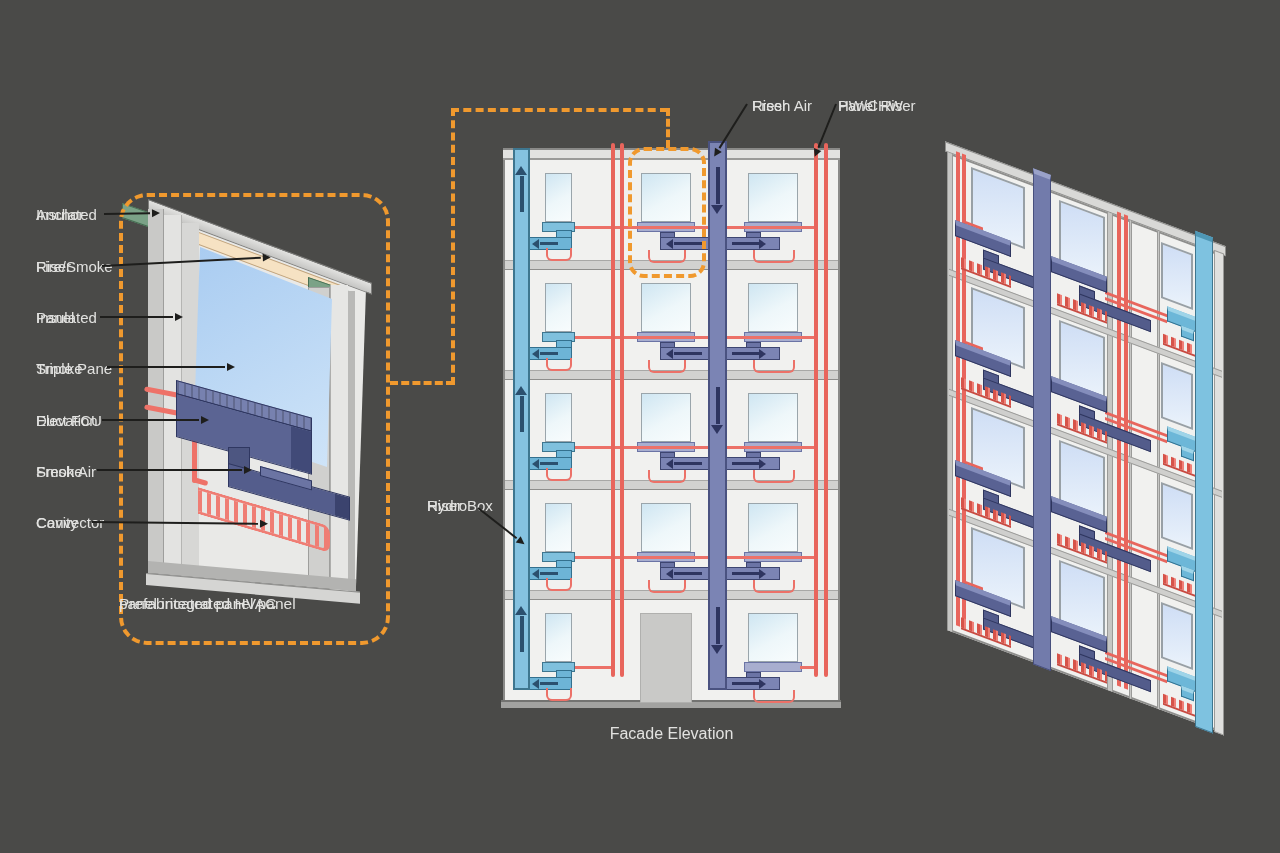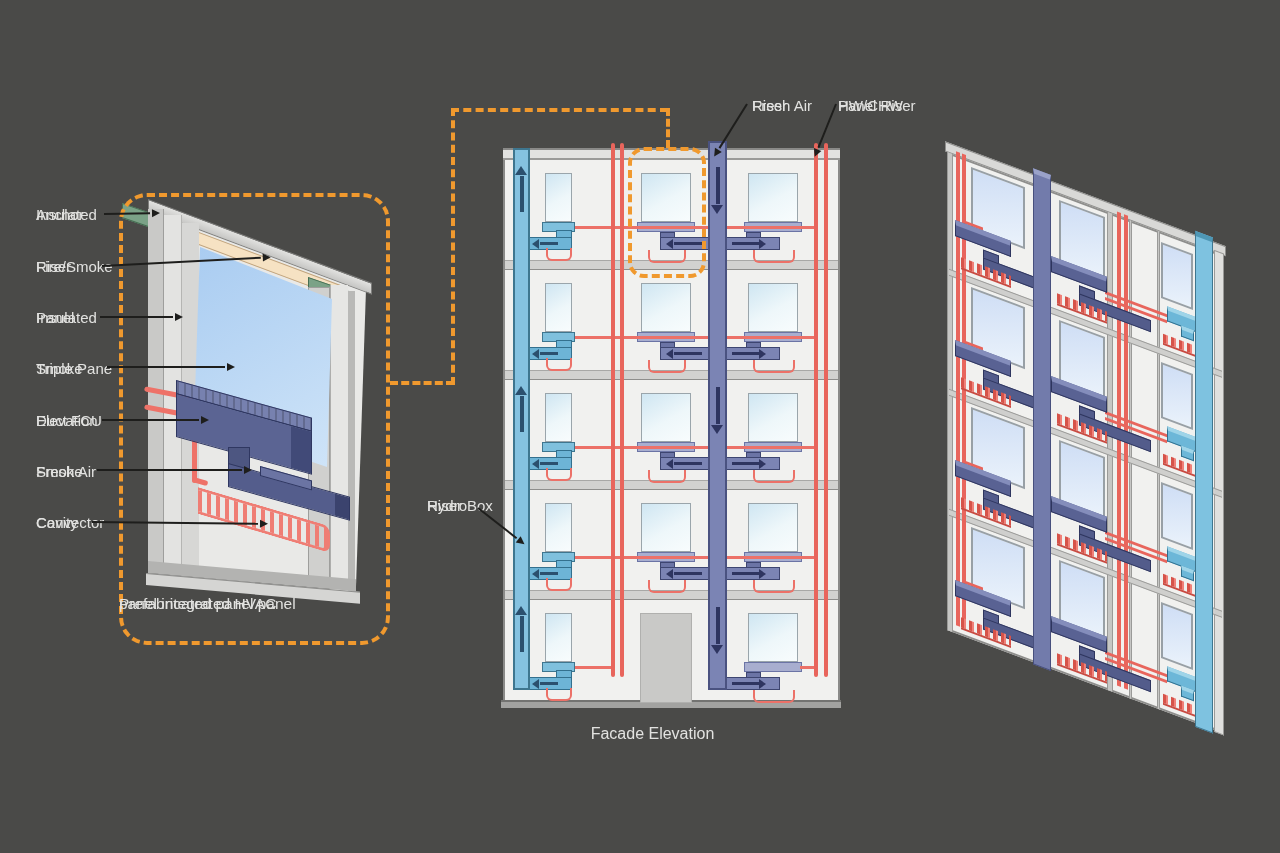--- a/index.html
+++ b/index.html
@@ -366,21 +366,21 @@
     </div>
   <div class="txt" style="left:427px;top:497px;">
     <div>HydroBox</div>
     <div>Riser</div>
     </div>
 
   <div class="leader" style="left:747px;top:103px;width:52px;transform:rotate(122deg);"></div>
   <div class="leader" style="left:836px;top:103px;width:47px;transform:rotate(112deg);"></div>
   <div class="leader" style="left:478px;top:507px;width:49px;transform:rotate(38deg);"></div>
 
-  <div class="cap" style="left:484px;top:724px;width:337px;font-size:16px;text-align:center;">Facade Elevation</div>
+  <div class="cap" style="left:503px;top:724px;width:337px;font-size:16px;text-align:center;">Facade Elevation</div>
 
   <div id="iso">
     <div class="bgface"></div>
     <div class="cap-rail"></div>
     <div class="iso-mull" style="left:0;top:0;width:6px;height:478px;"></div>
     <div class="iso-red-v" style="left:9px;top:-4px;height:474px;"></div>
     <div class="iso-red-v" style="left:15px;top:-4px;height:474px;"></div>
     <div class="iso-mull" style="left:160px;top:0;width:6px;height:478px;"></div>
     <div class="iso-red-v" style="left:170px;top:-4px;height:474px;"></div>
     <div class="iso-red-v" style="left:177px;top:-4px;height:474px;"></div>

